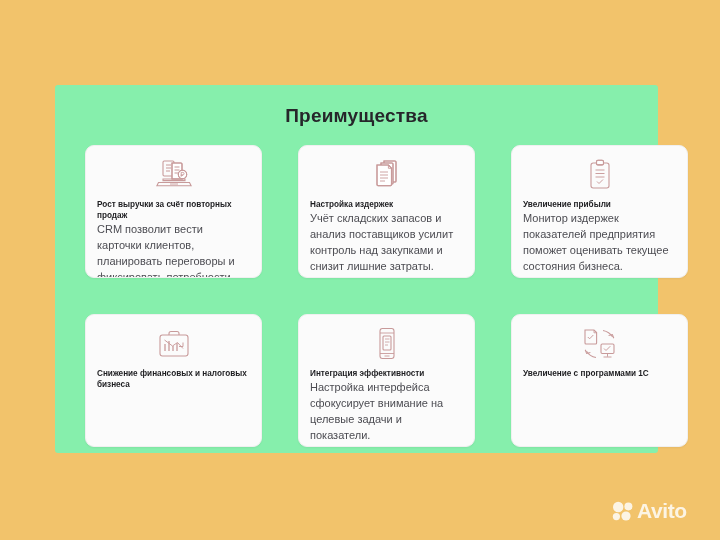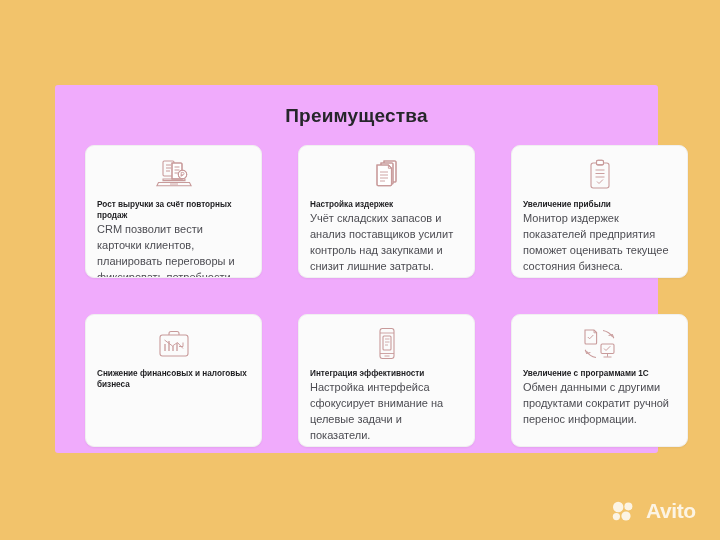--- a/index.html
+++ b/index.html
@@ -15,21 +15,21 @@
     font-family: "Liberation Sans", sans-serif;
     position: relative;
   }
 
   #panel {
     position: absolute;
     left: 55px;
     top: 85px;
     width: 603px;
     height: 368px;
-    background: #f0abfc;
+    background: #86efac;
     border-radius: 3px;
   }
 
   #panel-title {
     text-align: center;
     font-size: 19px;
     font-weight: bold;
     color: #26262a;
     letter-spacing: 0.2px;
     margin-top: 20px;
@@ -87,21 +87,21 @@
     color: #4c4c52;
     line-height: 1.45;
   }
 
   #avito-watermark {
     position: absolute;
     left: 612px;
     top: 500px;
     display: flex;
     align-items: center;
-    gap: 12px;
+    gap: 3px;
     opacity: 0.82;
   }
 
   #avito-watermark .avito-mark {
     display: block;
   }
 
   #avito-watermark .avito-word {
     font-size: 21px;
     font-weight: bold;
@@ -206,21 +206,20 @@
           <path d="M23 3.5c4.4.8 7.6 3.2 9.6 6.6" stroke-width="1.05"></path>
           <path d="M33.8 11.2l-1.4-3.6 -3.8.8" stroke-width="1.05"></path>
           <rect x="21" y="17" width="13" height="9.5" rx="1.2"></rect>
           <path d="M24 21.5l2 2 4.3-4.3" stroke-width="0.95"></path>
           <path d="M27.5 26.5v3.2M23.5 30h8" stroke-width="0.95"></path>
           <path d="M16 30.5c-4.4-.8-7.6-3.2-9.6-6.6" stroke-width="1.05"></path>
           <path d="M5.2 22.8l1.4 3.6 3.8-.8" stroke-width="1.05"></path>
         </svg>
       </div>
       <div class="card-title">Увеличение с программами 1С</div>
-      <div class="card-body">Обмен данными с другими продуктами сократит ручной перенос информации.</div>
     </div>
 
   </div>
 </div>
 
 <div id="avito-watermark">
   <svg class="avito-mark" width="22" height="20" viewBox="0 0 22 20">
     <circle cx="6.2" cy="6" r="5.2" fill="#ffffff"></circle>
     <circle cx="16.4" cy="5.4" r="4" fill="#ffffff"></circle>
     <circle cx="4.4" cy="15.6" r="3.6" fill="#ffffff"></circle>

